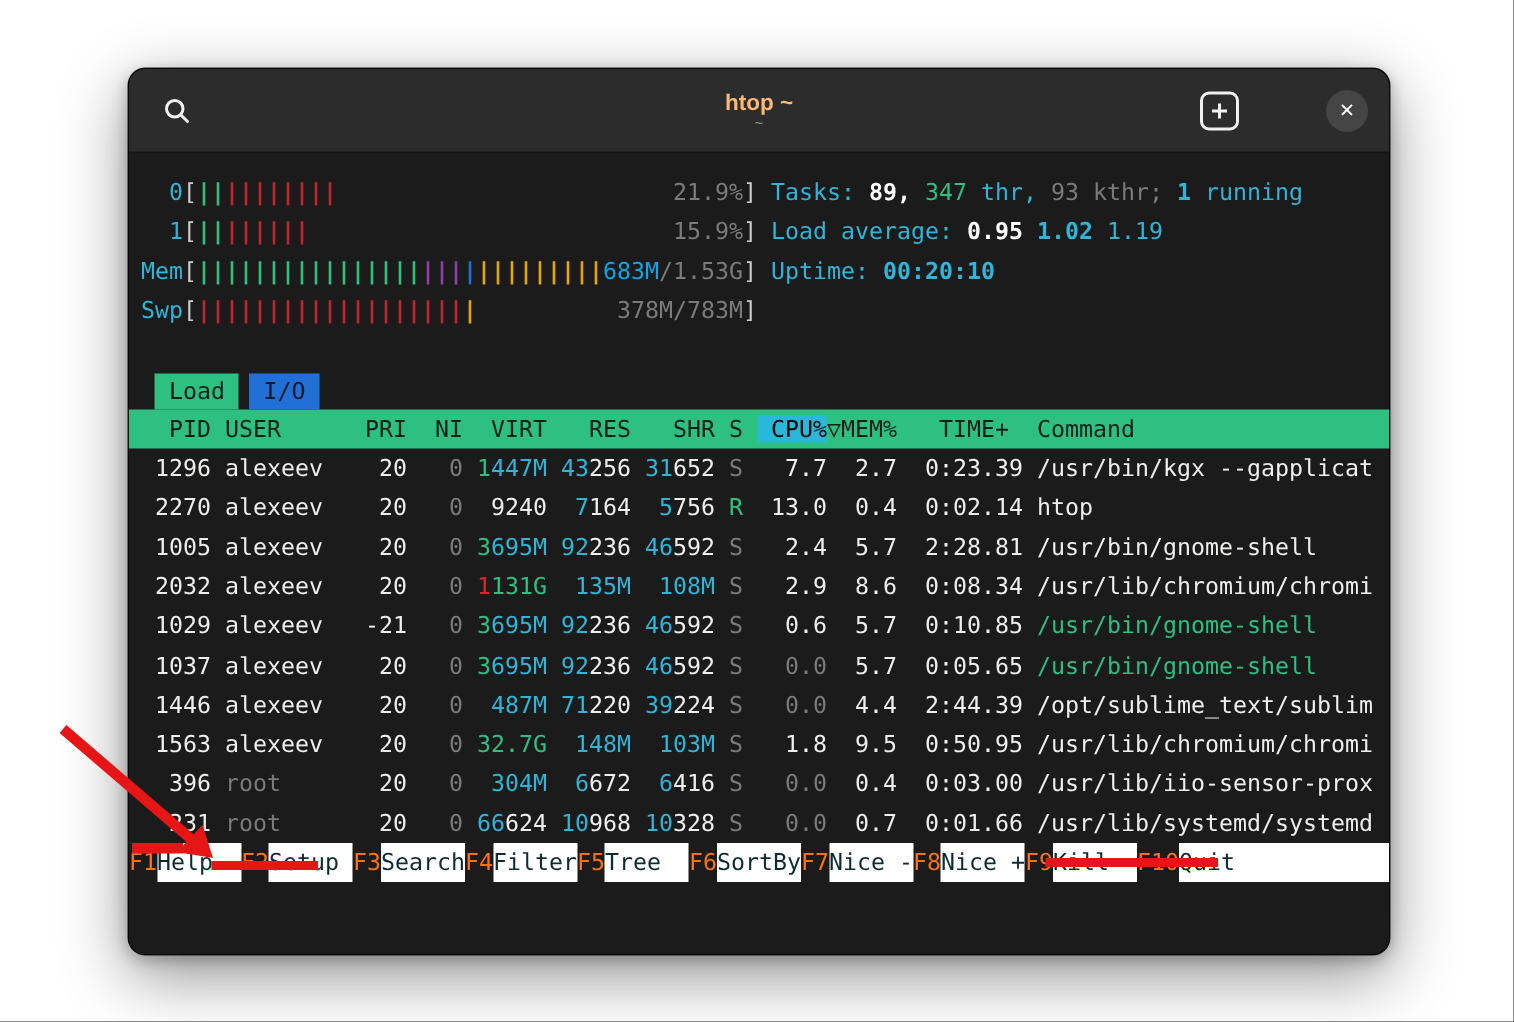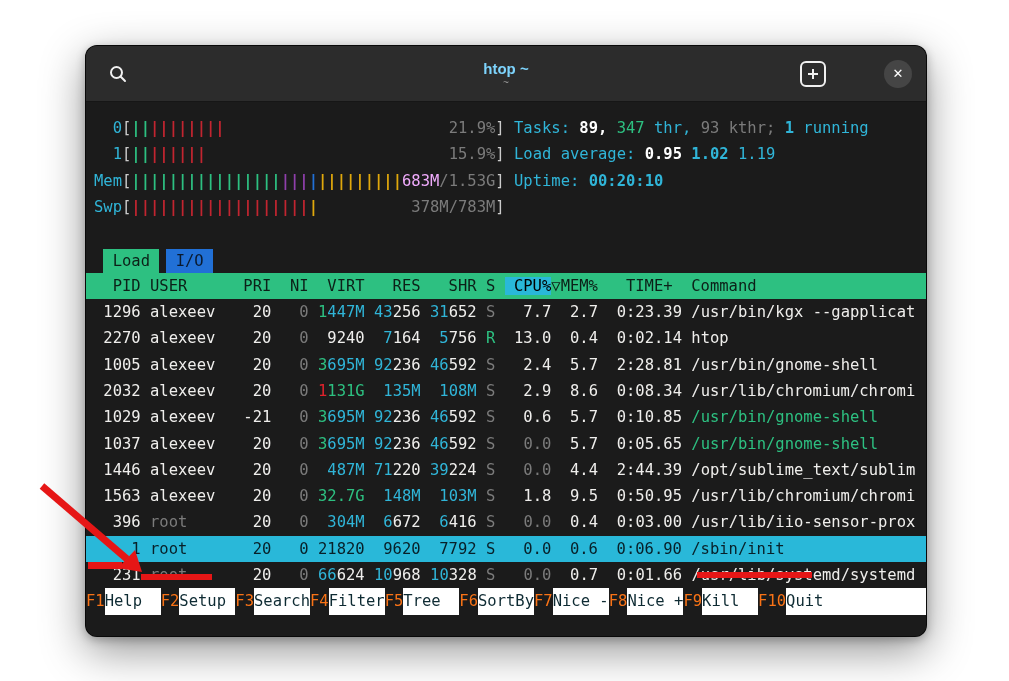--- a/index.html
+++ b/index.html
@@ -14,21 +14,21 @@
     border:1px solid rgba(0,0,0,.65);
   }
   
   .titlebar{
     height:55px;background:#2c2c2c;display:flex;align-items:center;
     position:relative;border-bottom:1px solid #161616;
   }
   .tb-btn{display:flex;align-items:center;justify-content:center;cursor:pointer;}
   .search-btn{margin-left:18px;width:28px;height:28px;}
   .title-box{position:absolute;left:0;right:0;top:0;bottom:0;display:flex;flex-direction:column;align-items:center;justify-content:center;pointer-events:none;}
-  .title-main{color:#7dd3fc;font-size:15px;font-weight:700;line-height:17px;}
+  .title-main{color:#fdba74;font-size:15px;font-weight:700;line-height:17px;}
   .title-sub{color:#9a9a9a;font-size:10px;line-height:11px;}
   .tb-right{margin-left:auto;display:flex;align-items:center;gap:18px;margin-right:14px;}
   .newtab{width:22px;height:22px;border:2px solid #f0f0f0;border-radius:6px;position:relative;}
   .newtab:before{content:"";position:absolute;left:50%;top:50%;width:10px;height:2px;background:#f0f0f0;transform:translate(-50%,-50%);}
   .newtab:after{content:"";position:absolute;left:50%;top:50%;width:2px;height:10px;background:#f0f0f0;transform:translate(-50%,-50%);}
   .menu{width:22px;height:16px;display:flex;flex-direction:column;justify-content:space-between;}
   .menu i{display:block;height:3px;background:#f0f0f0;border-radius:1px;}
   .close{width:28px;height:28px;border-radius:50%;background:#454545;color:#ffffff;
     display:flex;align-items:center;justify-content:center;font-size:13px;font-weight:700;}
   
@@ -36,21 +36,21 @@
     position:absolute;top:56px;left:0;right:0;bottom:0;background:#1b1b1b;
     font-family:"DejaVu Sans Mono","Liberation Mono",monospace;
     font-size:15.5px;padding-top:13px;
   }
   .line{height:26.3px;line-height:26.3px;white-space:pre;padding:0 8px;}
   .line.bleed{padding:0;}
   .seg{white-space:pre;}
   .w{color:#efeeec}.wb{color:#ffffff;font-weight:700}
   .g{color:#7b7b7b}
   .c{color:#30b5d8}.cb{color:#30b5d8;font-weight:700}
-  .grt{color:#2dc081}.rdt{color:#e0222c}.yl{color:#f0abfc}
+  .grt{color:#2dc081}.rdt{color:#e0222c}.yl{color:#0ea5e9}
   .br{color:#cccccc}
   .bars{font-weight:700;letter-spacing:0;}
   .b-gr{color:#2dc081}.b-rd{color:#c22530}.b-yl{color:#e0a80c}.b-pu{color:#8f3fab}.b-bl{color:#2170d6}
   
   .tabline{height:26.3px;padding:0 8px;display:flex;align-items:flex-end;}
   .tab{display:inline-block;height:24px;line-height:24px;white-space:pre;cursor:pointer;}
   .tab.active{background:#2dc081;color:#0c2018;}
   .tab.inactive{background:#2170d6;color:#0a1a2e;margin-left:7px;}
   
   .hdrline{background:#2dc081;}
@@ -109,21 +109,20 @@
       <div class="line bleed hdrline"><span style="padding: 0px 8px; display: inline-block;"><span class="seg hd">  PID USER      PRI  NI  VIRT   RES   SHR S </span><span class="seg hs"> CPU%</span><span class="seg hd">▽</span><span class="seg hd">MEM%   TIME+  Command</span></span></div>
       <div class="line bleed row"><span style="padding: 0px 8px; display: inline-block;"><span class="seg w"> 1296 alexeev    20 </span><span class="seg g">  0</span><span class="seg w"> </span><span class="seg grt">1</span><span class="seg c">447M</span><span class="seg w"> </span><span class="seg c">43</span><span class="seg w">256</span><span class="seg w"> </span><span class="seg c">31</span><span class="seg w">652</span><span class="seg w"> </span><span class="seg g">S</span><span class="seg w">   7.7  2.7  0:23.39 /usr/bin/kgx --gapplicat</span></span></div>
       <div class="line bleed row"><span style="padding: 0px 8px; display: inline-block;"><span class="seg w"> 2270 alexeev    20 </span><span class="seg g">  0</span><span class="seg w">  </span><span class="seg w">9240</span><span class="seg w">  </span><span class="seg c">7</span><span class="seg w">164</span><span class="seg w">  </span><span class="seg c">5</span><span class="seg w">756</span><span class="seg w"> </span><span class="seg grt">R</span><span class="seg w">  13.0  0.4  0:02.14 htop</span></span></div>
       <div class="line bleed row"><span style="padding: 0px 8px; display: inline-block;"><span class="seg w"> 1005 alexeev    20 </span><span class="seg g">  0</span><span class="seg w"> </span><span class="seg grt">3</span><span class="seg c">695M</span><span class="seg w"> </span><span class="seg c">92</span><span class="seg w">236</span><span class="seg w"> </span><span class="seg c">46</span><span class="seg w">592</span><span class="seg w"> </span><span class="seg g">S</span><span class="seg w">   2.4  5.7  2:28.81 /usr/bin/gnome-shell</span></span></div>
       <div class="line bleed row"><span style="padding: 0px 8px; display: inline-block;"><span class="seg w"> 2032 alexeev    20 </span><span class="seg g">  0</span><span class="seg w"> </span><span class="seg rdt">1</span><span class="seg grt">131G</span><span class="seg w">  </span><span class="seg c">135M</span><span class="seg w">  </span><span class="seg c">108M</span><span class="seg w"> </span><span class="seg g">S</span><span class="seg w">   2.9  8.6  0:08.34 /usr/lib/chromium/chromi</span></span></div>
       <div class="line bleed row"><span style="padding: 0px 8px; display: inline-block;"><span class="seg w"> 1029 alexeev   -21 </span><span class="seg g">  0</span><span class="seg w"> </span><span class="seg grt">3</span><span class="seg c">695M</span><span class="seg w"> </span><span class="seg c">92</span><span class="seg w">236</span><span class="seg w"> </span><span class="seg c">46</span><span class="seg w">592</span><span class="seg w"> </span><span class="seg g">S</span><span class="seg w">   0.6  5.7  0:10.85 </span><span class="seg grt">/usr/bin/gnome-shell</span></span></div>
       <div class="line bleed row"><span style="padding: 0px 8px; display: inline-block;"><span class="seg w"> 1037 alexeev    20 </span><span class="seg g">  0</span><span class="seg w"> </span><span class="seg grt">3</span><span class="seg c">695M</span><span class="seg w"> </span><span class="seg c">92</span><span class="seg w">236</span><span class="seg w"> </span><span class="seg c">46</span><span class="seg w">592</span><span class="seg w"> </span><span class="seg g">S</span><span class="seg w">  </span><span class="seg g"> 0.0</span><span class="seg w">  5.7  0:05.65 </span><span class="seg grt">/usr/bin/gnome-shell</span></span></div>
       <div class="line bleed row"><span style="padding: 0px 8px; display: inline-block;"><span class="seg w"> 1446 alexeev    20 </span><span class="seg g">  0</span><span class="seg w">  </span><span class="seg c">487M</span><span class="seg w"> </span><span class="seg c">71</span><span class="seg w">220</span><span class="seg w"> </span><span class="seg c">39</span><span class="seg w">224</span><span class="seg w"> </span><span class="seg g">S</span><span class="seg w">  </span><span class="seg g"> 0.0</span><span class="seg w">  4.4  2:44.39 /opt/sublime_text/sublim</span></span></div>
       <div class="line bleed row"><span style="padding: 0px 8px; display: inline-block;"><span class="seg w"> 1563 alexeev    20 </span><span class="seg g">  0</span><span class="seg w"> </span><span class="seg grt">32.7G</span><span class="seg w">  </span><span class="seg c">148M</span><span class="seg w">  </span><span class="seg c">103M</span><span class="seg w"> </span><span class="seg g">S</span><span class="seg w">   1.8  9.5  0:50.95 /usr/lib/chromium/chromi</span></span></div>
       <div class="line bleed row"><span style="padding: 0px 8px; display: inline-block;"><span class="seg w">  396 </span><span class="seg g">root     </span><span class="seg w">  20 </span><span class="seg g">  0</span><span class="seg w">  </span><span class="seg c">304M</span><span class="seg w">  </span><span class="seg c">6</span><span class="seg w">672</span><span class="seg w">  </span><span class="seg c">6</span><span class="seg w">416</span><span class="seg w"> </span><span class="seg g">S</span><span class="seg w">  </span><span class="seg g"> 0.0</span><span class="seg w">  0.4  0:03.00 /usr/lib/iio-sensor-prox</span></span></div>
-      <div class="line bleed row selected"><span style="padding: 0px 8px; display: inline-block;"><span class="seg dk">    1 root       20   0 21820  9620  7792 S   0.0  0.6  0:06.90 /sbin/init</span></span></div>
       <div class="line bleed row"><span style="padding: 0px 8px; display: inline-block;"><span class="seg w">  231 </span><span class="seg g">root     </span><span class="seg w">  20 </span><span class="seg g">  0</span><span class="seg w"> </span><span class="seg c">66</span><span class="seg w">624</span><span class="seg w"> </span><span class="seg c">10</span><span class="seg w">968</span><span class="seg w"> </span><span class="seg c">10</span><span class="seg w">328</span><span class="seg w"> </span><span class="seg g">S</span><span class="seg w">  </span><span class="seg g"> 0.0</span><span class="seg w">  0.7  0:01.66 /usr/lib/systemd/systemd</span></span></div>
       <div class="fnbar"><span class="fk">F1</span><span class="fl">Help  </span><span class="fk">F2</span><span class="fl">Setup </span><span class="fk">F3</span><span class="fl">Search</span><span class="fk">F4</span><span class="fl">Filter</span><span class="fk">F5</span><span class="fl">Tree  </span><span class="fk">F6</span><span class="fl">SortBy</span><span class="fk">F7</span><span class="fl">Nice -</span><span class="fk">F8</span><span class="fl">Nice +</span><span class="fk">F9</span><span class="fl">Kill  </span><span class="fk">F10</span><span class="fl grow">Quit</span></div>
     </div>
 </div>
 
 <svg class="overlay" id="overlay">
     <line x1="42" y1="486" x2="127" y2="559" stroke="#e61616" stroke-width="7"></line>
     <polygon points="142,572 118,568 135,550" fill="#e61616"></polygon>
     <rect x="88" y="562" width="34" height="7" fill="#e61616"></rect>
     <rect x="141" y="574" width="71" height="6" fill="#e61616"></rect>

